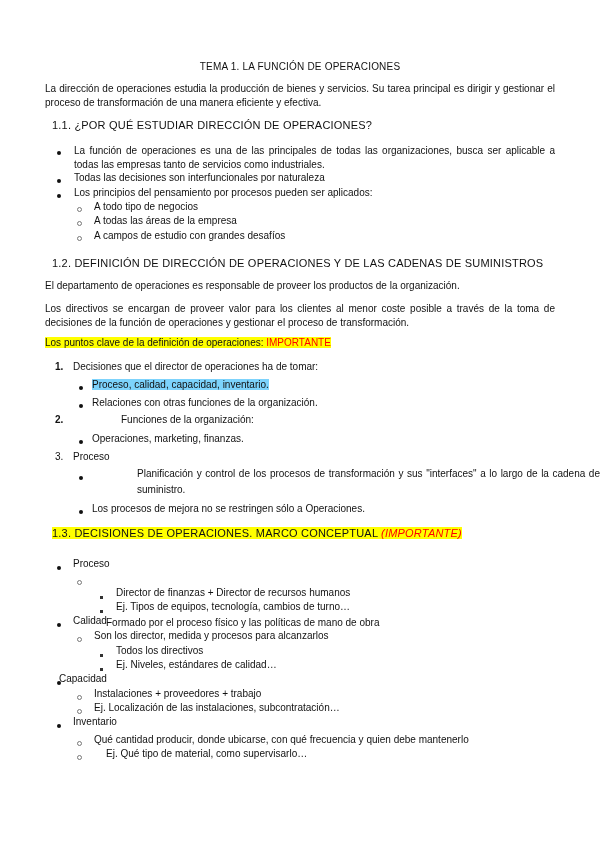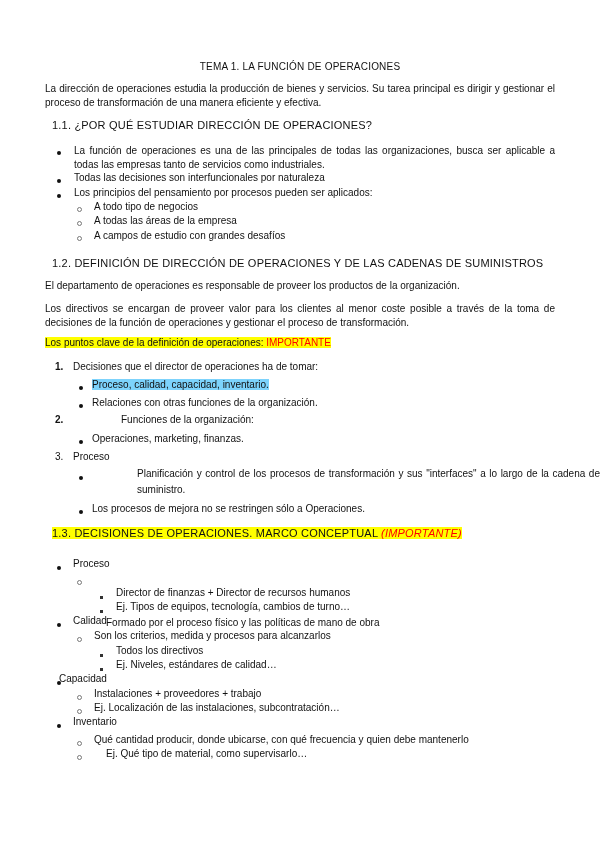--- a/index.html
+++ b/index.html
@@ -98,21 +98,21 @@
   <span class="bullet circ" style="left:77px; top:576px;"></span>
   <div class="abs" style="left:106px; top:573px;margin-top:44px;">Formado por el proceso físico y las políticas de mano de obra</div>
   <span class="bullet sq" style="left:100px; top:590px;"></span>
   <div class="abs" style="left:116px; top:587px;">Director de finanzas + Director de recursos humanos</div>
   <span class="bullet sq" style="left:100px; top:604px;"></span>
   <div class="abs" style="left:116px; top:601px;">Ej. Tipos de equipos, tecnología, cambios de turno…</div>
 
   <span class="bullet dot" style="left:57px; top:618px;"></span>
   <div class="abs" style="left:73px; top:615px;text-align:center;">Calidad</div>
   <span class="bullet circ" style="left:77px; top:633px;"></span>
-  <div class="abs" style="left:94px; top:630px;">Son los criterios, medida y procesos para alcanzarlos</div>
+  <div class="abs" style="left:94px; top:630px;">Son los director, medida y procesos para alcanzarlos</div>
   <span class="bullet sq" style="left:100px; top:648px;"></span>
   <div class="abs" style="left:116px; top:645px;">Todos los directivos</div>
   <span class="bullet sq" style="left:100px; top:662px;"></span>
   <div class="abs" style="left:116px; top:659px;">Ej. Niveles, estándares de calidad…</div>
 
   <span class="bullet dot" style="left:57px; top:676px;"></span>
   <div class="abs" style="left:59px; top:673px;">Capacidad</div>
   <span class="bullet circ" style="left:77px; top:691px;"></span>
   <div class="abs" style="left:94px; top:688px;">Instalaciones + proveedores + trabajo</div>
   <span class="bullet circ" style="left:77px; top:705px;"></span>

